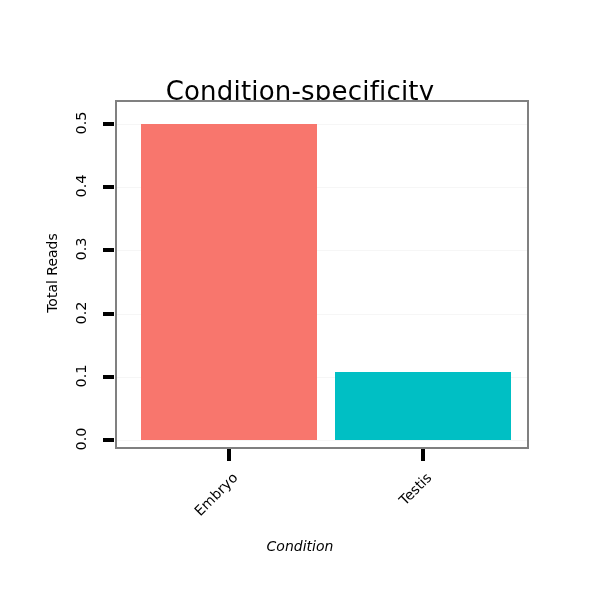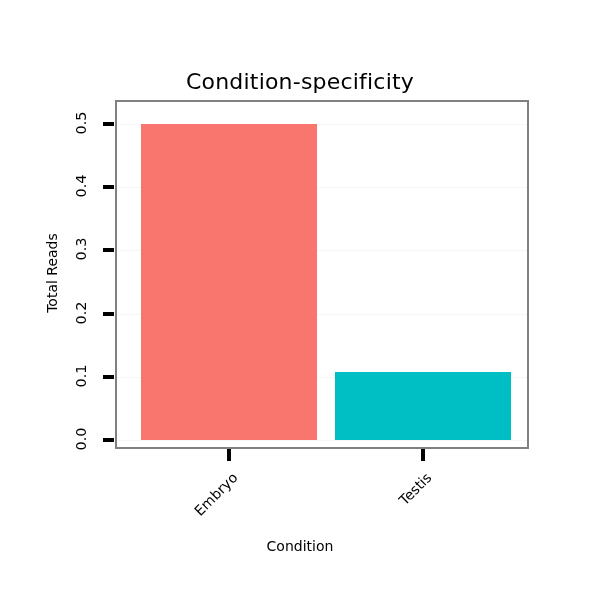--- a/index.html
+++ b/index.html
@@ -18,24 +18,24 @@
     position: relative;
     width: 600px;
     height: 600px;
     background: #ffffff;
   }
 
   
   #chart-title {
     position: absolute;
     left: 0;
-    top: 69px;
+    top: 76px;
     width: 600px;
     text-align: center;
-    font-size: 22px;
+    font-size: 26px;
     letter-spacing: 0.2px;
     color: #000000;
     white-space: nowrap;
   }
 
   
   #plot-panel {
     position: absolute;
     left: 115px;
     top: 100px;
@@ -110,20 +110,21 @@
   }
   #xlabel {
     position: absolute;
     left: 0;
     top: 538px;
     width: 600px;
     text-align: center;
     font-size: 14px;
     color: #000000;
     white-space: nowrap;
+    font-style: italic;
   }
 </style>
 </head>
 <body>
 
 <div id="figure">
 
   <div id="chart-title">Condition-specificity</div>
 
   <div id="ylabel" style="width: 200px; left: -48px; top: 264.5px;">Total Reads</div>

